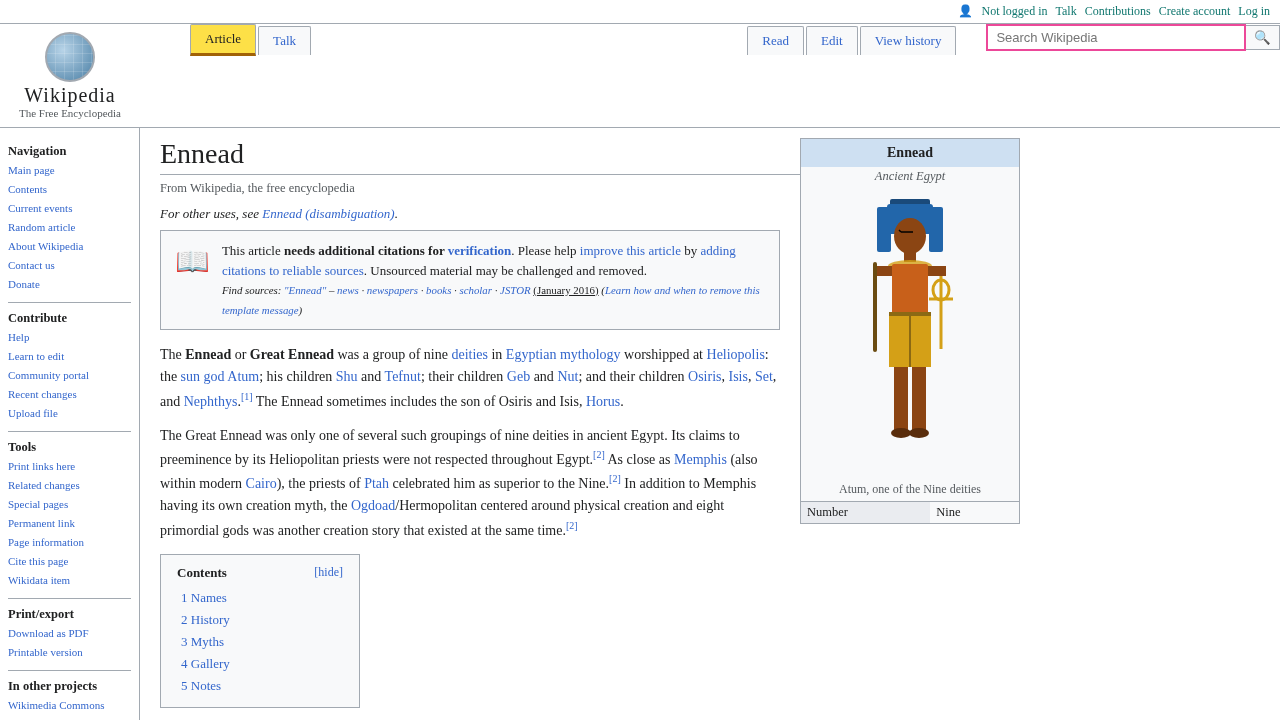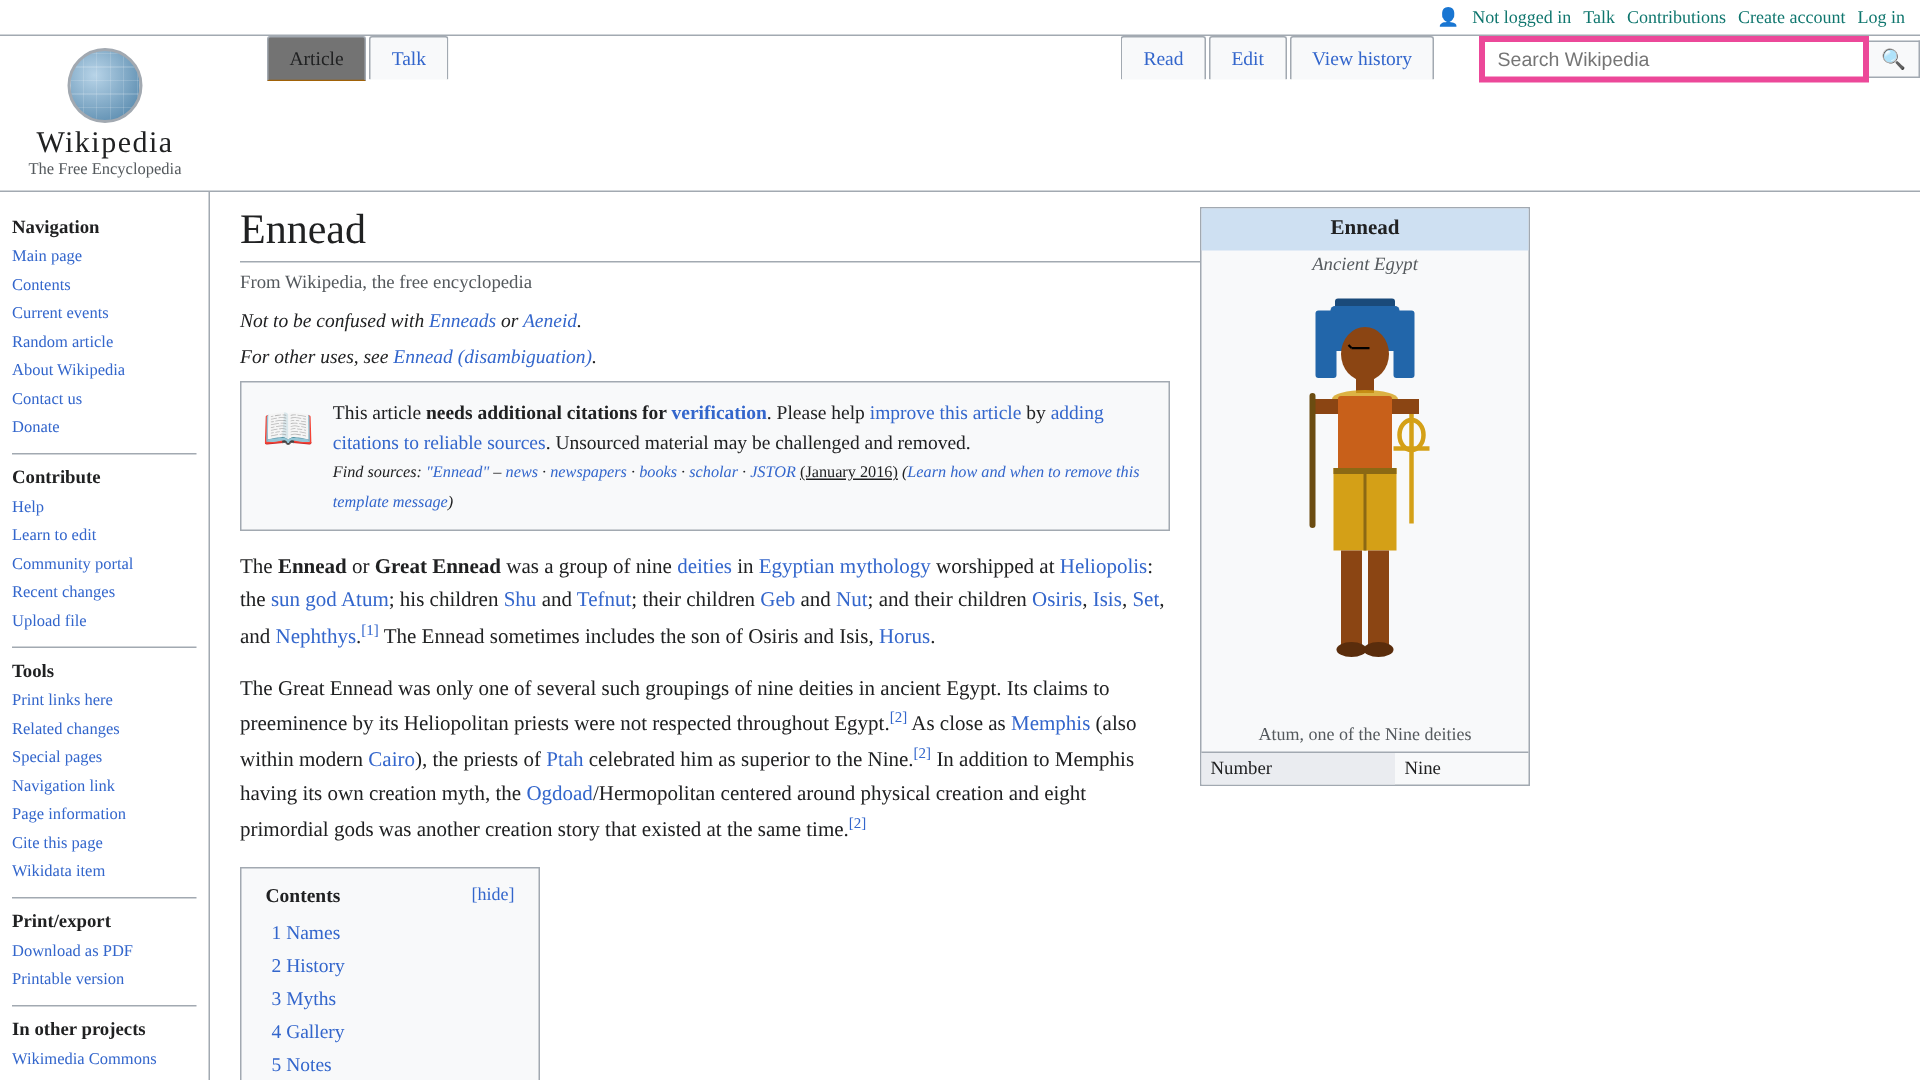--- a/index.html
+++ b/index.html
@@ -66,33 +66,34 @@
       font-size: 13px;
       cursor: pointer;
       border: 1px solid #a2a9b1;
       border-bottom: none;
       background: #f8f9fa;
       color: #3366cc;
       margin-right: 2px;
       border-radius: 2px 2px 0 0;
     }
     .tab-item.active {
-      background: #737373;
+      background: #fde047;
       color: #202122;
-      border-bottom: 1px solid #a16207;
+      border-bottom: 3px solid #a16207;
       margin-bottom: -1px;
+      margin-left: 12px;
     }
     #search-area {
       display: flex;
       align-items: center;
       margin-left: auto;
       padding-bottom: 4px;
     }
     #search-input {
-      border: 4px solid #ec4899;
+      border: 2px solid #ec4899;
       padding: 4px 8px;
       font-size: 13px;
       width: 260px;
       outline: none;
     }
     #search-btn {
       background: #f8f9fa;
       border: 1px solid #a2a9b1;
       border-left: none;
       padding: 4px 8px;
@@ -285,21 +286,21 @@
     <div class="sidebar-item"><a href="#">Help</a></div>
     <div class="sidebar-item"><a href="#">Learn to edit</a></div>
     <div class="sidebar-item"><a href="#">Community portal</a></div>
     <div class="sidebar-item"><a href="#">Recent changes</a></div>
     <div class="sidebar-item"><a href="#">Upload file</a></div>
     <div class="sidebar-divider"></div>
     <div class="sidebar-section-header">Tools</div>
     <div class="sidebar-item"><a href="#">Print links here</a></div>
     <div class="sidebar-item"><a href="#">Related changes</a></div>
     <div class="sidebar-item"><a href="#">Special pages</a></div>
-    <div class="sidebar-item"><a href="#">Navigation link</a></div>
+    <div class="sidebar-item"><a href="#">Permanent link</a></div>
     <div class="sidebar-item"><a href="#">Page information</a></div>
     <div class="sidebar-item"><a href="#">Cite this page</a></div>
     <div class="sidebar-item"><a href="#">Wikidata item</a></div>
     <div class="sidebar-divider"></div>
     <div class="sidebar-section-header">Print/export</div>
     <div class="sidebar-item"><a href="#">Download as PDF</a></div>
     <div class="sidebar-item"><a href="#">Printable version</a></div>
     <div class="sidebar-divider"></div>
     <div class="sidebar-section-header">In other projects</div>
     <div class="sidebar-item"><a href="#">Wikimedia Commons</a></div>
@@ -361,23 +362,20 @@
           <td>Nine</td>
         </tr>
       </tbody>
         </table>
     </div>
 
     <h1 id="article-title">Ennead</h1>
     <div id="article-source">From Wikipedia, the free encyclopedia</div>
 
     <div class="disambiguation">
-      <em>Not to be confused with <a>Enneads</a> or <a>Aeneid</a>.</em>
-    </div>
-    <div class="disambiguation">
       <em>For other uses, see <a>Ennead (disambiguation)</a>.</em>
     </div>
 
     
     <div class="citation-box">
       <div class="citation-book-icon">📖</div>
       <div class="citation-text">
         This article <strong>needs additional citations for <a>verification</a></strong>. Please help <a>improve this article</a> by <a>adding citations to reliable sources</a>. Unsourced material may be challenged and removed.<br>
         <small><em>Find sources: <a>"Ennead"</a> – <a>news</a> · <a>newspapers</a> · <a>books</a> · <a>scholar</a> · <a>JSTOR</a> <span style="font-style:normal;text-decoration:underline;">(January 2016)</span> (<a>Learn how and when to remove this template message</a>)</em></small>
       </div>

